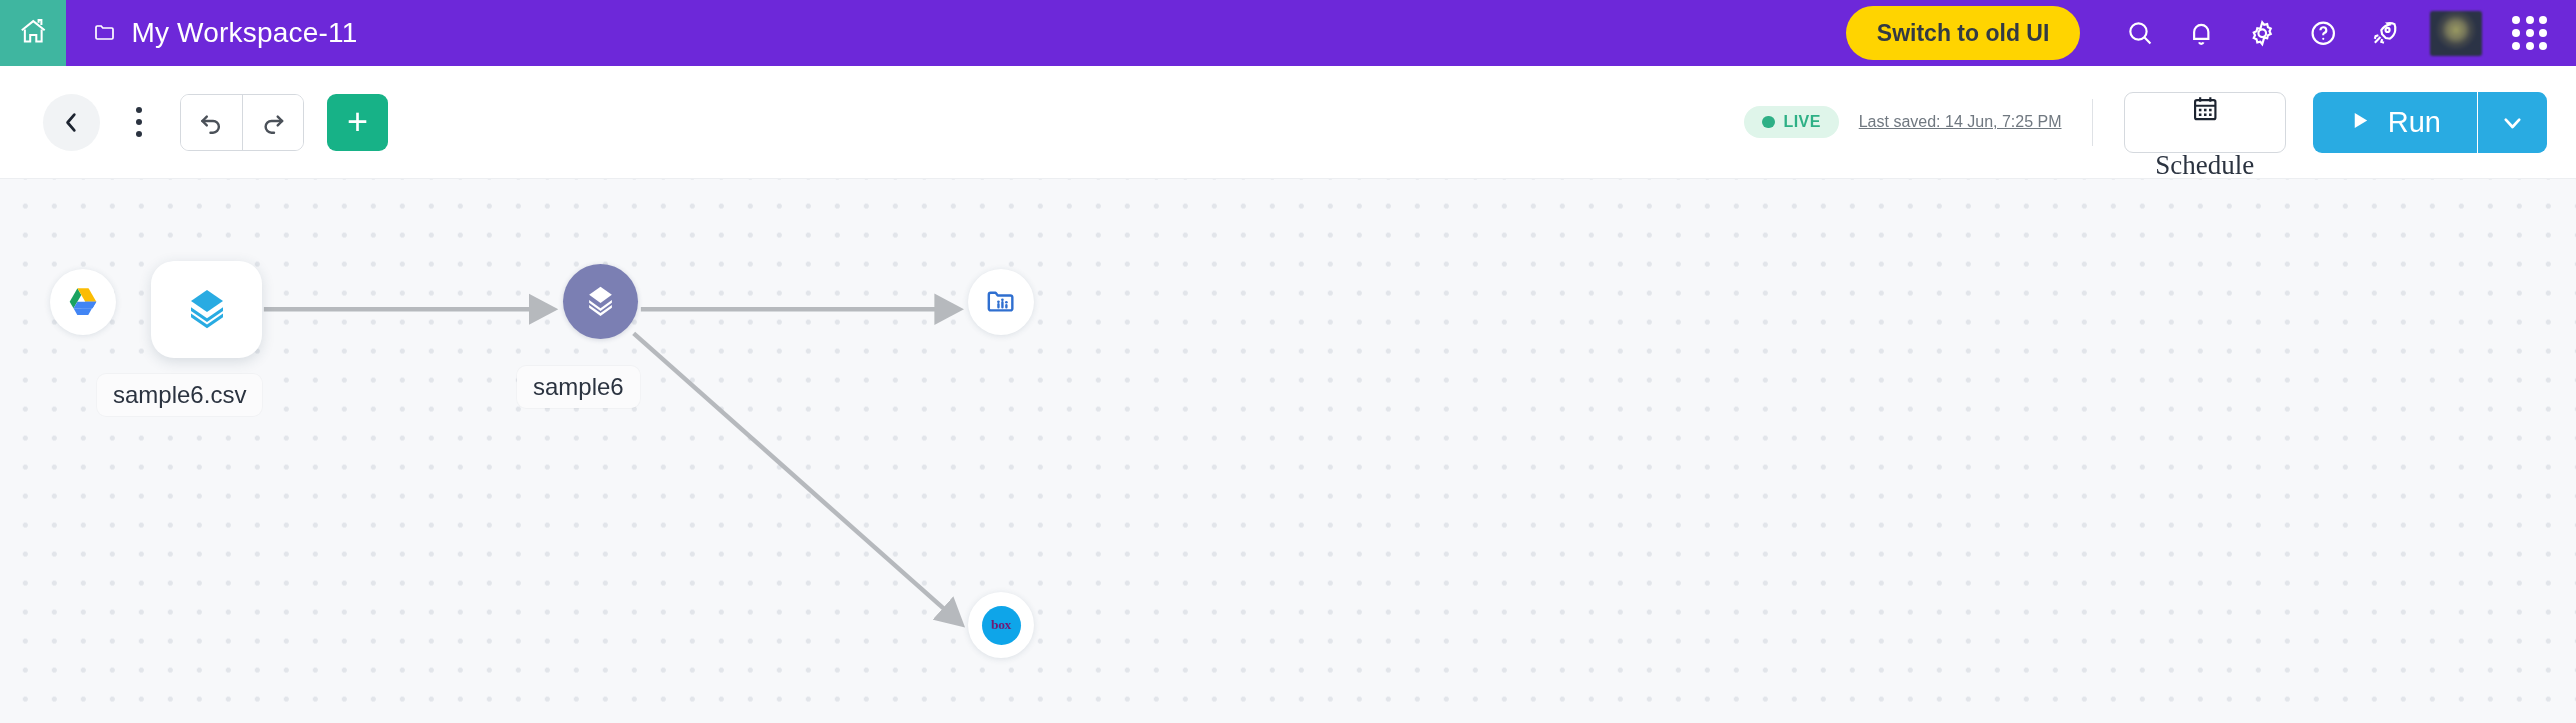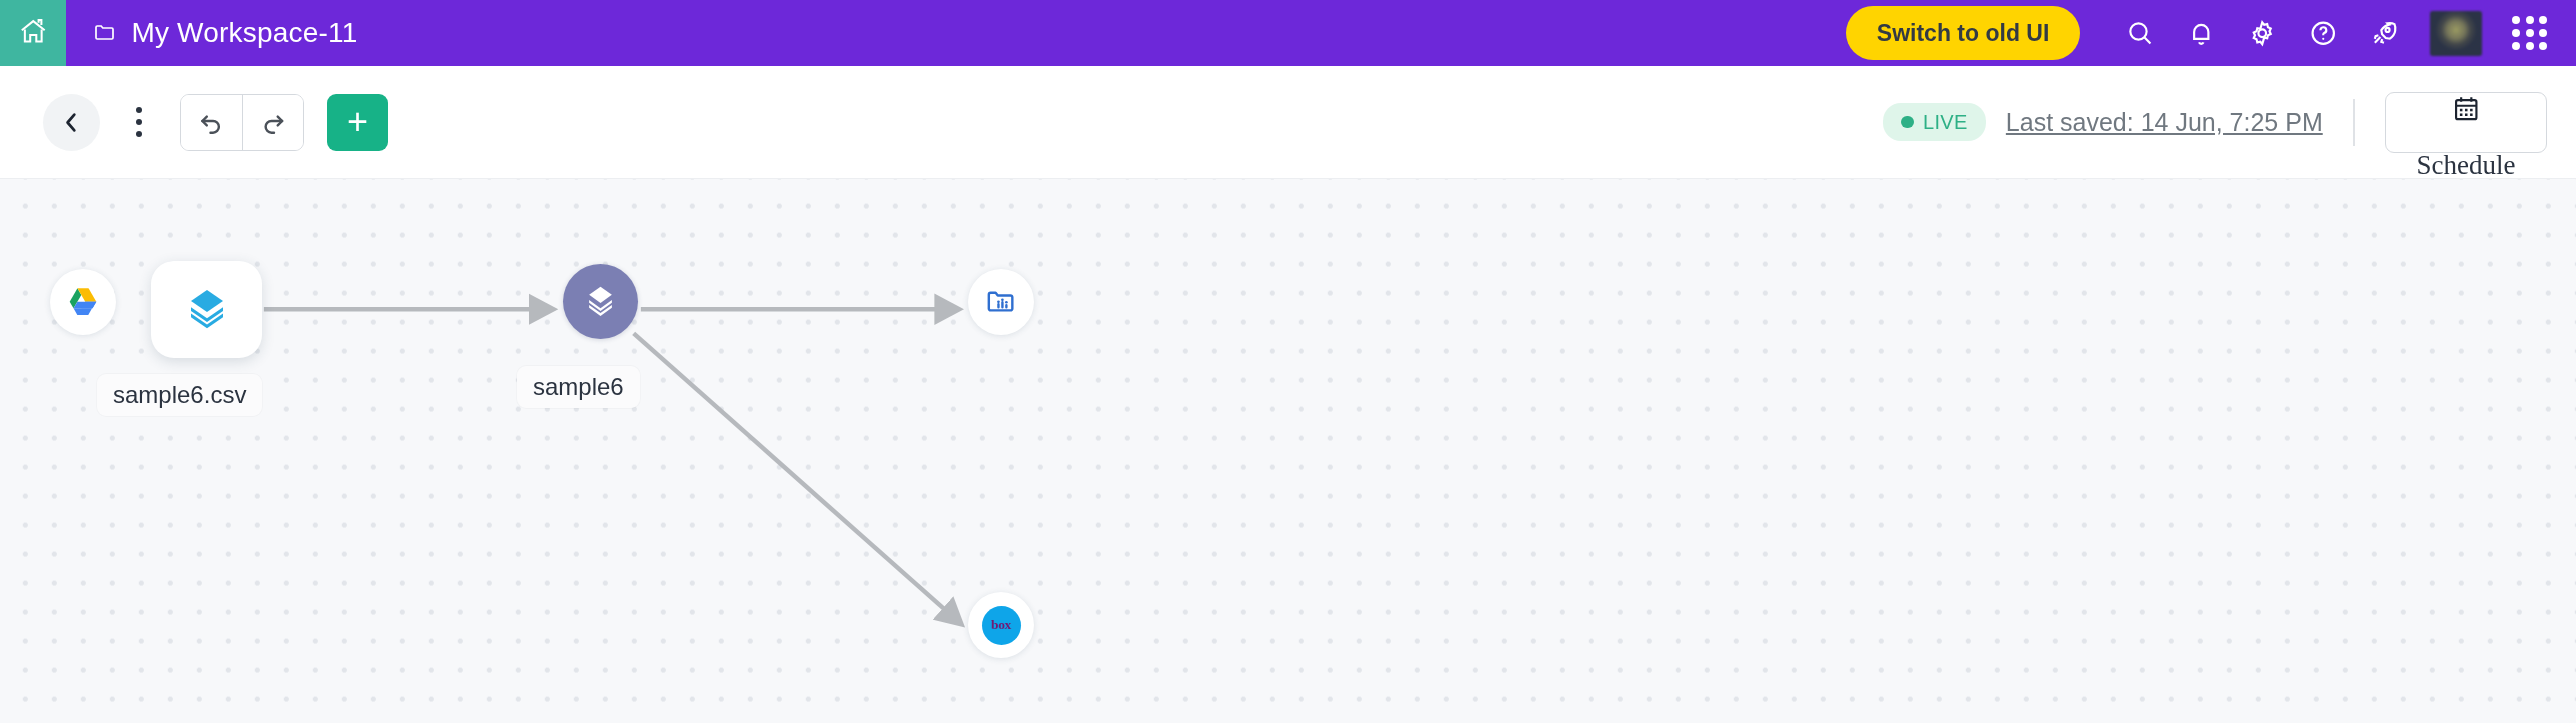--- a/index.html
+++ b/index.html
@@ -98,23 +98,23 @@
     display: flex; align-items: center; justify-content: center;
     line-height: 1;
   }
   .toolbar-right { margin-left: auto; display: flex; align-items: center; }
   .live-badge {
     display: flex; align-items: center; gap: 9px;
     background: #dff5ea; border-radius: 18px;
     padding: 7.2px 18px; margin-right: 20px;
   }
   .live-dot { width: 12.6px; height: 12.6px; border-radius: 50%; background: #2eb086; display: block; }
-  .live-text { color: #2eb086; font-size: 20px; font-weight: 400; letter-spacing: 0.4px; }
+  .live-text { color: #2eb086; font-size: 16px; font-weight: 700; letter-spacing: 0.4px; }
   .saved-text {
-    font-size: 25px; color: #707880;
+    font-size: 16px; color: #707880;
     text-decoration: underline; cursor: pointer; white-space: nowrap;
   }
   .divider-v { width: 1.3px; height: 47px; background: #dfe2e6; margin: 0 30.5px; }
   .schedule-btn {
     display: flex; align-items: center; gap: 20px;
     height: 61px; padding: 0 30.5px;
     background: #fff; border: 1.3px solid #d5d9de; border-radius: 9px;
     font-size: 27px; color: #2b3340; cursor: pointer;
     font-family: Liberation Serif, serif; white-space: nowrap; flex-direction: column;
   }
@@ -312,20 +312,35 @@
               <rect x="15" y="12.4" width="2" height="2"></rect>
             <rect x="7" y="16.1" width="2" height="2"></rect>
               <rect x="11" y="16.1" width="2" height="2"></rect>
               <rect x="15" y="16.1" width="2" height="2"></rect>
           </g>
         </svg>
       </span>
       <span>Schedule</span>
     </button>
 
+    <div class="run-group">
+      <button class="run-btn">
+        <span>
+          <svg width="23" height="23" viewBox="0 0 24 24" fill="#ffffff">
+              <path d="M6 4.2 19 12 6 19.8z"></path>
+            </svg>
+        </span>
+        <span>Run</span>
+      </button>
+      <button class="run-caret">
+        <svg width="27" height="27" viewBox="0 0 24 24" fill="none" stroke="#ffffff" stroke-width="2.4" stroke-linecap="round" stroke-linejoin="round">
+          <path d="M6 9.5 12 16l6-6.5"></path>
+        </svg>
+      </button>
+    </div>
   </div>
 </div>
 
 <div class="canvas">
 
   <svg class="edges" viewBox="0 0 2870 607" preserveAspectRatio="none">
     <defs>
       <marker id="arrow" markerWidth="7" markerHeight="7" refX="5.2" refY="3.5" orient="auto">
         <path d="M0,0 L6.6,3.5 L0,7 z" fill="#b6b9bd"></path>
       </marker>

